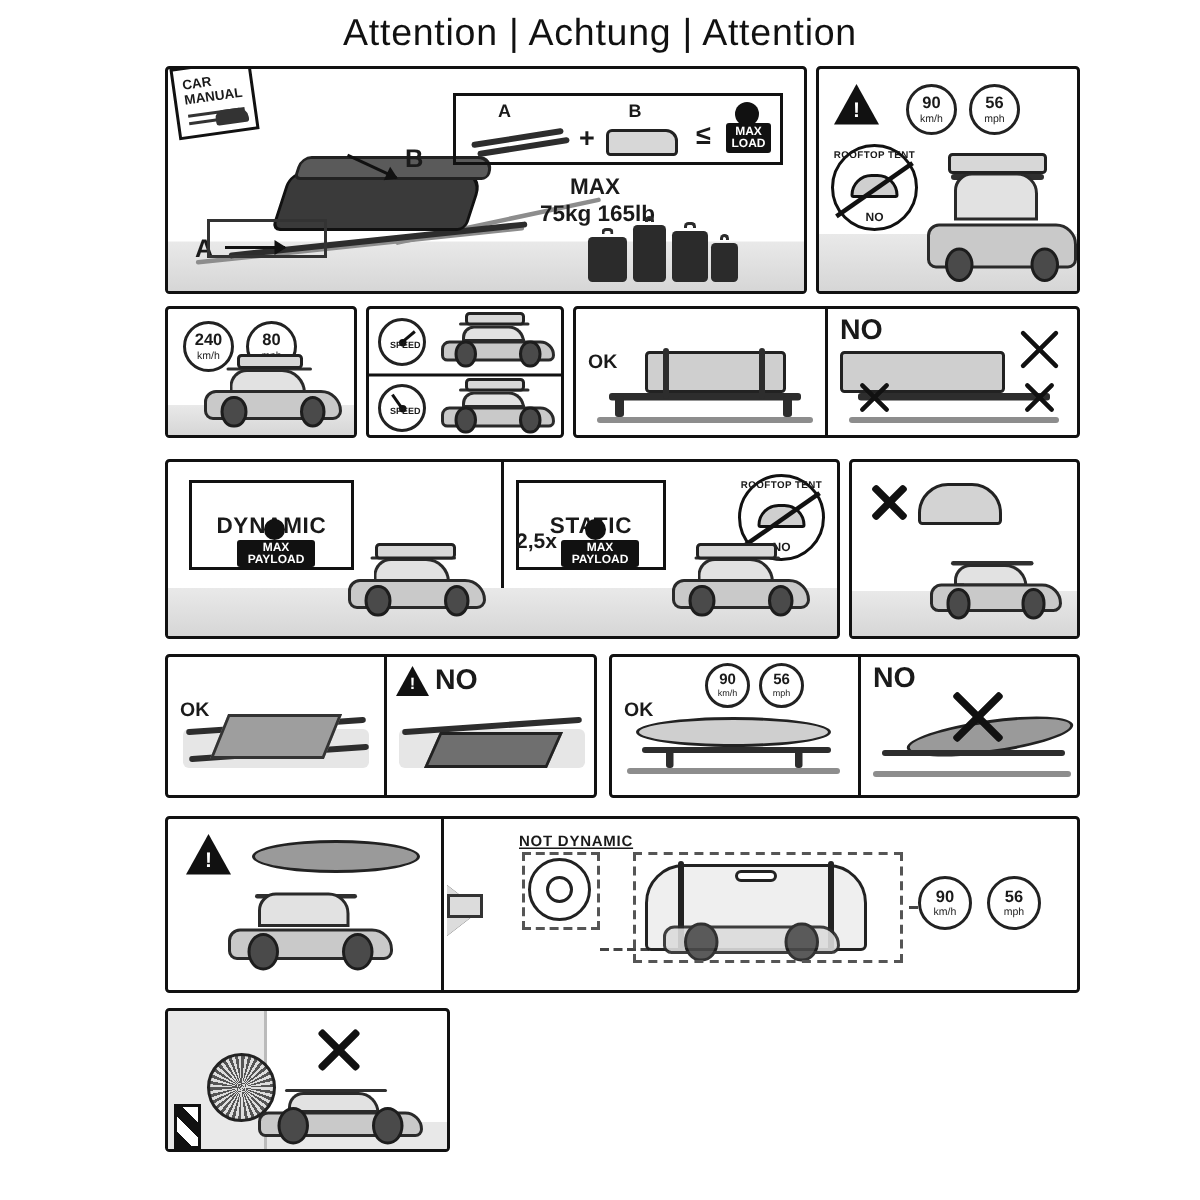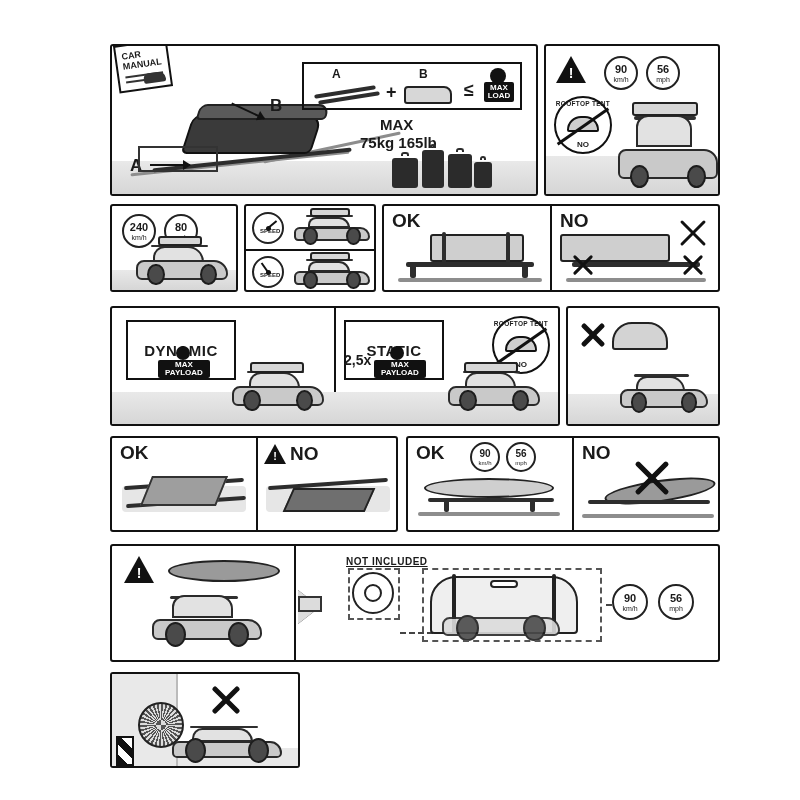--- a/index.html
+++ b/index.html
@@ -104,21 +104,21 @@
   .bigx { position:absolute; }
   .bigx:before, .bigx:after {
     content:""; position:absolute; left:50%; top:0;
     width:5px; height:100%; background:#111; border-radius:2px;
   }
   .bigx:before { transform: translateX(-50%) rotate(45deg); }
   .bigx:after  { transform: translateX(-50%) rotate(-45deg); }
   .bigx.thin:before, .bigx.thin:after { width:3px; }
 
   .lbl { position:absolute; font-weight:700; }
-  .lbl.ok { font-size:19px; }
+  .lbl.ok { font-size:13px;margin-top:23px; }
   .lbl.no { font-size:19px; }
   .lbl.small { font-size:11px; font-weight:700; }
   .txt { position:absolute; font-size:11px; }
 
   
   .manual {
     position:absolute; width:54px; height:48px; background:#fff;
     border:2px solid #111; transform: rotate(-8deg);
   }
   .manual .mline { position:absolute; left:6px; right:6px; height:2px; background:#333; }
@@ -234,20 +234,21 @@
   }
 
   .plus { position:absolute; font-size:18px; font-weight:700; }
   .le  { position:absolute; font-size:18px; font-weight:700; }
 </style>
 </head>
 <body>
 
 <div class="page">
 
+  <div class="title">Attention | Achtung | Attention</div>
 
   <div class="panel" style="left:110px; top:44px; width:428px; height:152px;">
     <div class="scene">
       <div class="ground" style="height:22%;"></div>
     </div>
 
     <div class="manual" style="left:4px; top:-4px;">
       <div class="mtitle">CAR</div>
       <div class="mtitle" style="top:15px;">MANUAL</div>
       <div class="mline" style="top:30px;"></div>
@@ -533,21 +534,21 @@
       <div class="rail"></div>
       <div class="cabin"></div>
       <div class="body"></div>
       <div class="wheel front"></div>
       <div class="wheel rear"></div>
     </div>
 
     <div class="arrow" style="left:186px; top:44px; border-left-color:#dcdcdc;"></div>
     <div style="position:absolute; left:186px; top:50px; width:24px; height:16px; background:#dcdcdc; border:2px solid #333;"></div>
 
-    <div class="txt" style="left:234px; top:10px; font-size:10px; font-weight:700; text-decoration:underline; letter-spacing:.5px;">NOT INCLUDED</div>
+    <div class="txt" style="left:234px; top:10px; font-size:10px; font-weight:700; text-decoration:underline; letter-spacing:.5px;">NOT DYNAMIC</div>
     <div class="roll" style="left:240px; top:26px; width:42px; height:42px;">
       <div class="roll" style="left:10px; top:10px; width:18px; height:18px;"></div>
     </div>
     <div class="dashbox" style="left:236px; top:22px; width:52px; height:52px; border-color:#555;"></div>
     <div class="dashline" style="left:288px; top:86px; width:42px;"></div>
 
     <div class="cover" style="left:318px; top:30px; width:148px; height:58px;"></div>
     <div class="bar" style="left:340px; top:28px; width:4px; height:60px; background:#222;"></div>
     <div class="bar" style="left:440px; top:28px; width:4px; height:60px; background:#222;"></div>
     <div style="position:absolute; left:378px; top:34px; width:28px; height:8px; border:2px solid #222; border-radius:4px; background:#fff;"></div>

